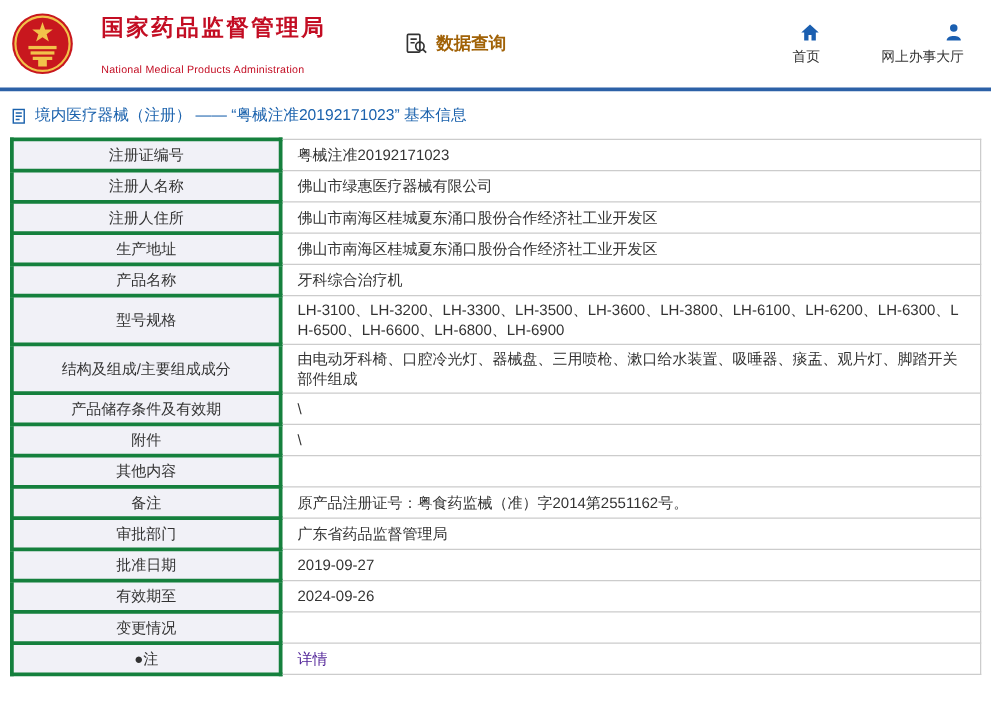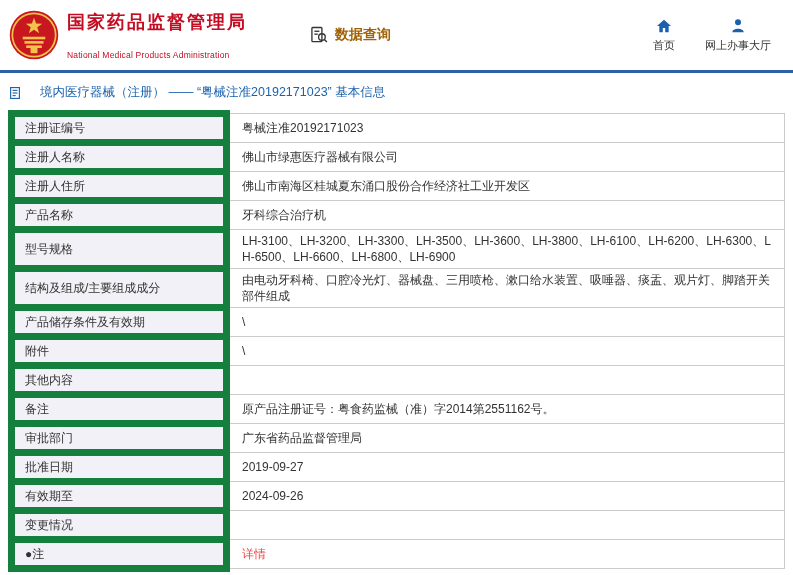--- a/index.html
+++ b/index.html
@@ -1,45 +1,45 @@
 <!DOCTYPE html>
 <html><head>
 <meta charset="utf-8">
 <style>
   * { margin:0; padding:0; box-sizing:border-box; }
   html,body { width:793px; height:575px; background:#fff; overflow:hidden;
     font-family:"Liberation Sans","DejaVu Sans",sans-serif; color:#333; }
 
   .header { display:flex; align-items:center; height:70px; padding:0 16px 0 8px; }
-  .brand { display:flex; align-items:center; gap:7px; text-decoration:none; }
+  .brand { display:flex; align-items:center; gap:21px; text-decoration:none; }
   .emblem { width:52px; height:52px; display:inline-block; }
   .emblem svg { width:100%; height:100%; display:block; }
   .brand-cn { color:#c30d23; font-size:18px; font-weight:bold; letter-spacing:2px; line-height:22px; }
   .brand-en { color:#c30d23; font-size:8.5px; margin-top:17px; letter-spacing:.2px; }
 
   .section-title { display:flex; align-items:center; gap:6px; margin-left:62px; font-size:14px; color:#a16207; font-weight:bold; }
   .query-icon svg { width:20px; height:20px; display:block; }
 
   .nav { margin-left:auto; display:flex; gap:30px; padding-right:6px; }
-  .nav-item { display:flex; flex-direction:column; align-items:center; gap:4px;
-    font-size:11px; color:#333; text-decoration:none; cursor:pointer; }
+  .nav-item { display:flex; flex-direction:column; align-items:flex-end; gap:4px;
+    font-size:11px; color:#333; text-decoration:none; cursor:pointer;margin-left:19px; }
   .nav-icon svg { width:16px; height:16px; display:block; }
 
   .blue-line { height:3px; background:#2c61a7; }
 
-  .breadcrumb { display:flex; align-items:center; gap:18px; padding:11px 8px 9px 8px;
+  .breadcrumb { display:flex; align-items:center; gap:6px; padding:11px 8px 9px 8px;
     font-size:12.5px; color:#1b62ad; }
   .bc-icon svg { width:14px; height:14px; display:block; }
 
   .info-table { width:777px; margin:0 8px; border-collapse:collapse; table-layout:fixed; font-size:12px; }
-  .info-table th { width:215px; background:#f1f1f7; border:7px solid #15803d; text-align:left;
+  .info-table th { width:215px; background:#f1f1f7; border:3px solid #15803d; text-align:center;
     padding:3px 10px; font-weight:normal; color:#333; line-height:16px; vertical-align:middle; }
   .info-table td { border:1px solid #ccc; padding:3px 12px; text-align:left; color:#333;
     line-height:16px; vertical-align:middle; word-break:break-all; }
-  .info-table a { color:#ef4444; text-decoration:none; }
+  .info-table a { color:#4c1d95; text-decoration:none; }
 </style>
 </head>
 <body>
 
 <div class="page">
 
   <header class="header">
     <a class="brand" href="#">
       <span class="emblem">
         <svg viewBox="0 0 60 60" aria-hidden="true">
@@ -114,20 +114,24 @@
         </tr>
         <tr>
           <th>注册人名称</th>
           <td>佛山市绿惠医疗器械有限公司</td>
         </tr>
         <tr>
           <th>注册人住所</th>
           <td>佛山市南海区桂城夏东涌口股份合作经济社工业开发区</td>
         </tr>
         <tr>
+          <th>生产地址</th>
+          <td>佛山市南海区桂城夏东涌口股份合作经济社工业开发区</td>
+        </tr>
+        <tr>
           <th>产品名称</th>
           <td>牙科综合治疗机</td>
         </tr>
         <tr>
           <th>型号规格</th>
           <td>LH-3100、LH-3200、LH-3300、LH-3500、LH-3600、LH-3800、LH-6100、LH-6200、LH-6300、LH-6500、LH-6600、LH-6800、LH-6900</td>
         </tr>
         <tr>
           <th>结构及组成/主要组成成分</th>
           <td>由电动牙科椅、口腔冷光灯、器械盘、三用喷枪、漱口给水装置、吸唾器、痰盂、观片灯、脚踏开关部件组成</td>

